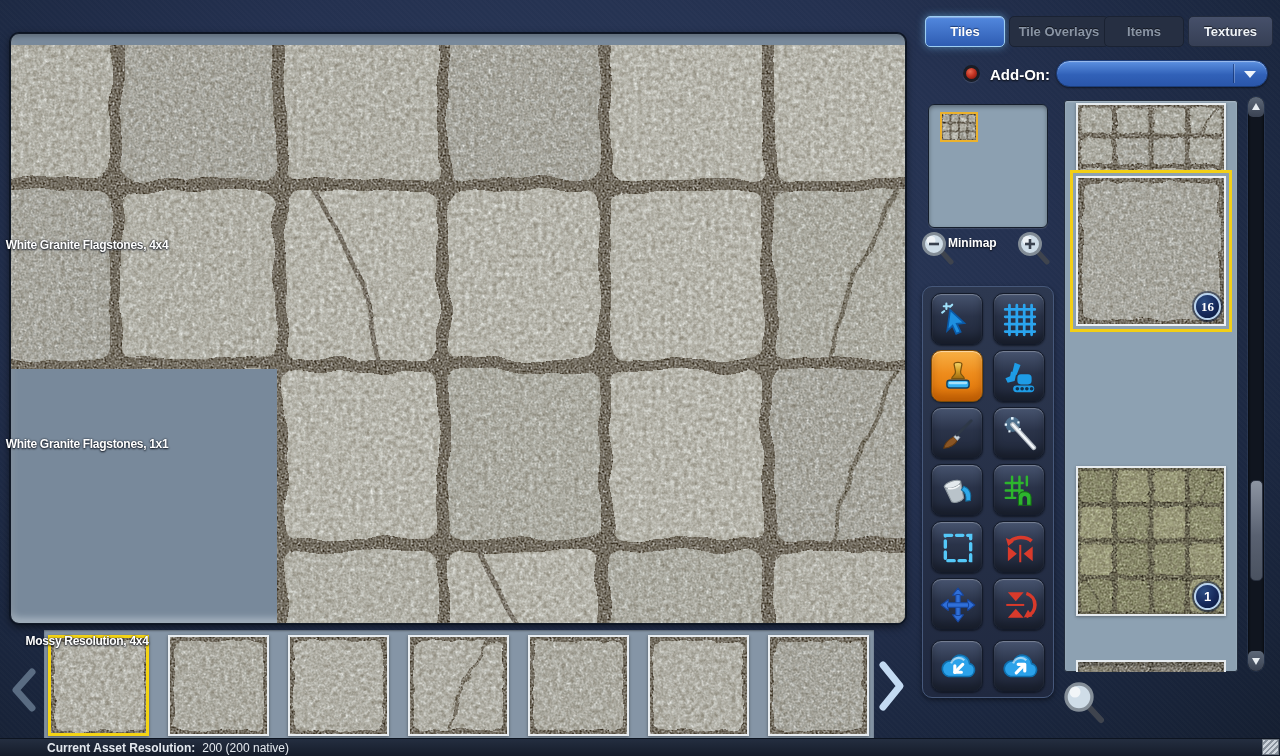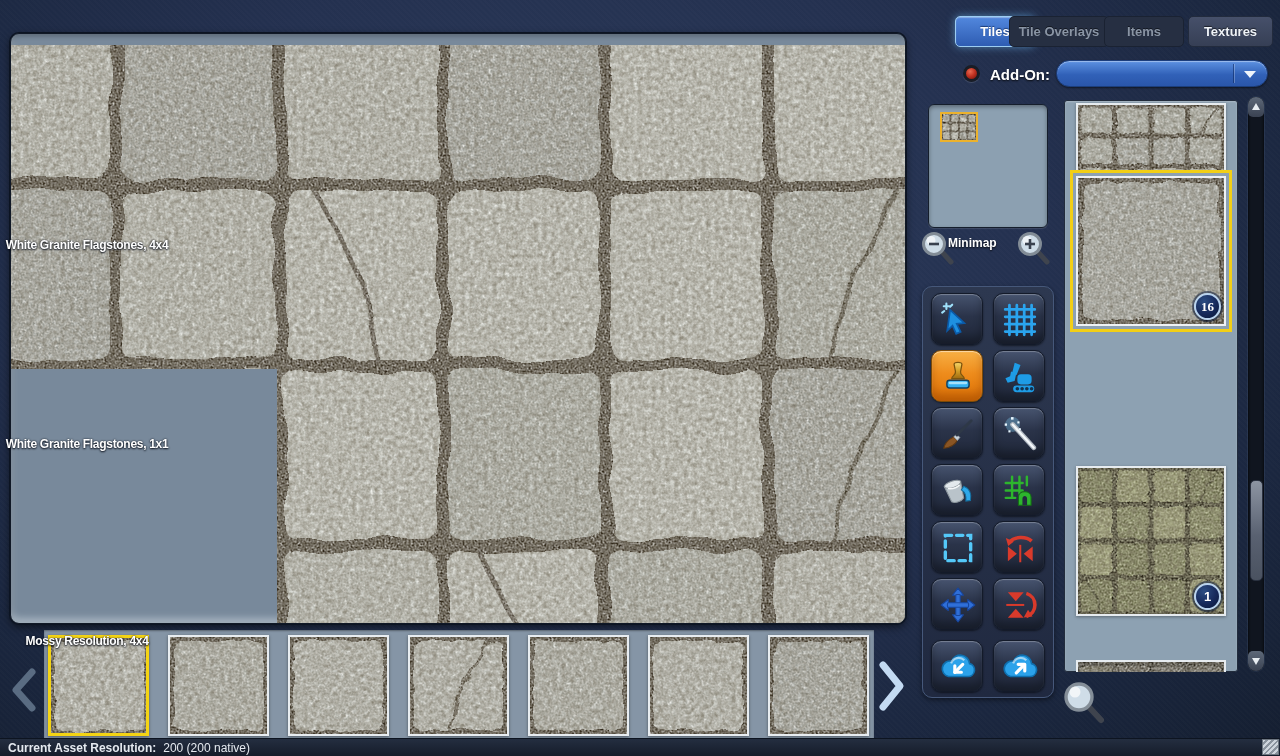--- a/index.html
+++ b/index.html
@@ -26,21 +26,21 @@
   .film-thumb { position:absolute; top:635px; width:101px; height:101px;
     border:2px solid #e8edf1; background:#2c2315; overflow:hidden;
     box-shadow:0 1px 3px rgba(0,0,0,.4); cursor:pointer; }
   .film-thumb.sel { border:3px solid #f4d414; }
   .film-thumb svg { display:block; }
   .strip-chev { stroke-linecap:round; stroke-linejoin:round; fill:none; }
   
   #statusbar { left:0; top:738px; width:1280px; height:18px;
     background:linear-gradient(#242e40,#151c2a); border-top:1px solid #0d1420;
     color:#e4e9ef; font-size:12px; line-height:18px; padding-left:8px; }
-  #statusbar b { font-weight:bold; }
+  #statusbar b { font-weight:bold;margin-left:39px; }
   #statusbar span.val { font-weight:normal; margin-left:7px; }
   #resize-grip { right:1px; bottom:1px; width:17px; height:16px;
     background:repeating-linear-gradient(135deg,#cdd4dc 0 2px,#8a939e 2px 4px);
     border:1px solid #6d7680; }
   
   .tab { position:absolute; top:16px; height:31px; border-radius:5px;
     font-size:13px; font-weight:bold; text-align:center; line-height:30px; cursor:pointer; }
   .tab.dim { background:#262f42; border:1px solid #1a2232; color:#8a95a5;
     text-shadow:0 -1px 0 rgba(0,0,0,.5); }
   .tab.lit { background:linear-gradient(#46506a,#363f55); border:1px solid #222b3d; color:#eff3f8;
@@ -375,21 +375,21 @@
     </div>
   <svg class="abs strip-chev" style="left:876px;top:660px" width="30" height="52">
     <polyline points="7,5 24,26 7,47" stroke="#c3daf2" stroke-width="7" fill="none"></polyline>
   </svg>
 
   <div id="statusbar" class="abs">
     <b>Current Asset Resolution:</b><span class="val">200 (200 native)</span>
   </div>
   <div id="resize-grip" class="abs"></div>
 
-  <div class="tab active" style="left:955px;width:80px">Tiles</div>
+  <div class="tab active" style="left:925px;width:80px">Tiles</div>
   <div class="tab dim" style="left:1009px;width:100px">Tile Overlays</div>
   <div class="tab dim" style="left:1104px;width:80px">Items</div>
   <div class="tab lit" style="left:1188px;width:85px">Textures</div>
 
   <div id="led" class="abs"></div>
   <div id="addon-label" class="abs">Add-On:</div>
   <div id="addon-select" class="abs">
     <div id="addon-divider"></div>
     <div id="addon-chevron"></div>
   </div>

